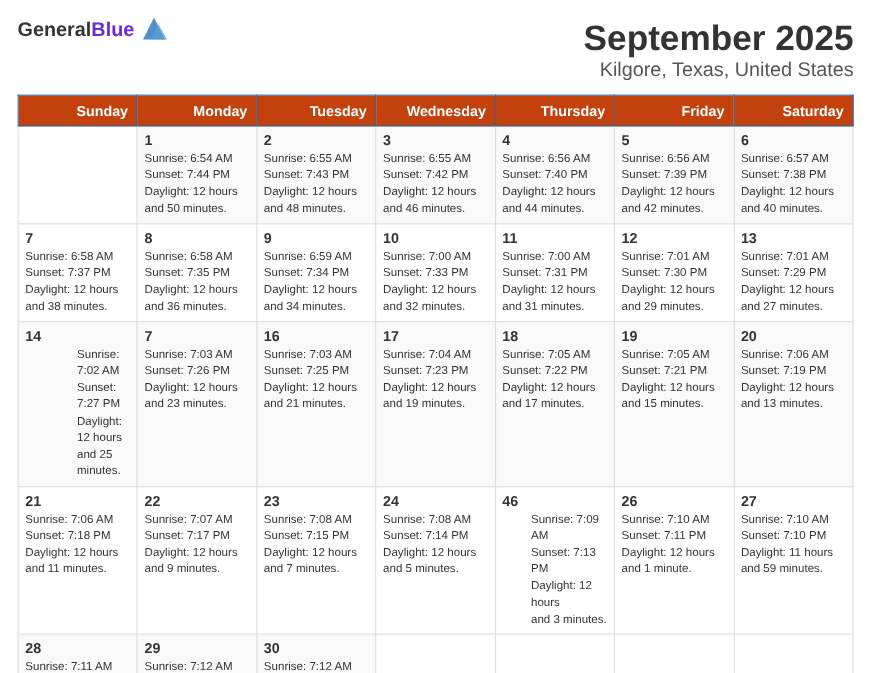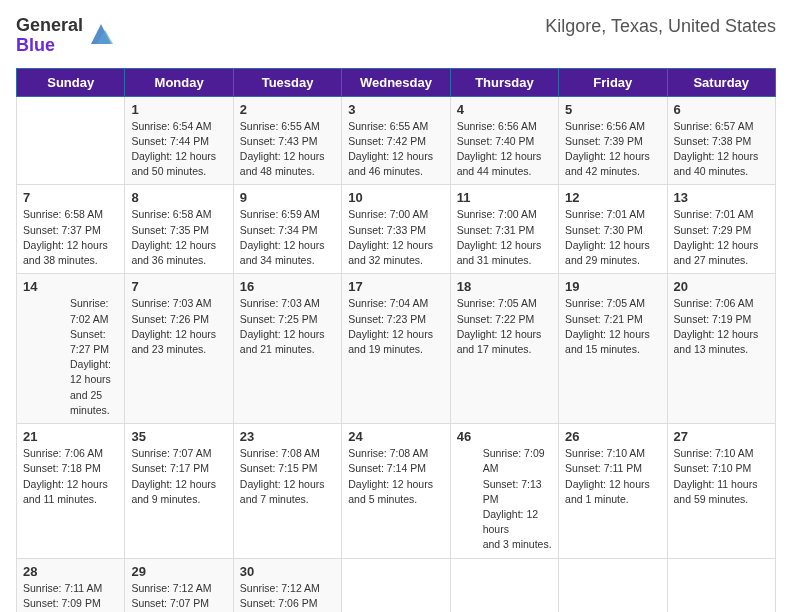--- a/index.html
+++ b/index.html
@@ -15,21 +15,21 @@
       justify-content: space-between;
       align-items: flex-start;
       margin-bottom: 12px;
     }
     .logo {
       display: flex;
       align-items: center;
     }
     .logo-text {
       display: flex;
-      flex-direction: column;
+      flex-direction: row;
       line-height: 1.1;
     }
     .logo-general {
       font-size: 18px;
       font-weight: bold;
       color: #333;
     }
     .logo-blue {
       font-size: 18px;
       font-weight: bold;
@@ -52,25 +52,25 @@
     .location {
       font-size: 18px;
       color: #555;
     }
     .calendar {
       width: 100%;
       border-collapse: collapse;
       border: 1px solid #ccc;
     }
     .calendar th {
-      background-color: #4c1d95;
+      background-color: #c2410c;
       color: #fff;
       font-size: 13px;
       font-weight: bold;
-      text-align: center;
+      text-align: right;
       padding: 6px 8px;
       border: 1px solid #2e6aa8;
     }
     .calendar td {
       vertical-align: top;
       border: 1px solid #ddd;
       padding: 5px 6px;
       width: 107px;
       min-height: 70px;
       background: #fff;
@@ -105,20 +105,21 @@
     <div class="logo-text">
       <span class="logo-general">General</span>
       <span class="logo-blue">Blue</span>
     </div>
     <svg class="logo-icon" viewBox="0 0 28 28" xmlns="http://www.w3.org/2000/svg">
       <polygon points="4,24 14,4 24,24" fill="#3a7abf" opacity="0.85"></polygon>
       <polygon points="10,24 18,10 26,24" fill="#5a9fd4" opacity="0.7"></polygon>
     </svg>
   </div>
   <div class="title-block">
+    <div class="month-title">September 2025</div>
     <div class="location">Kilgore, Texas, United States</div>
   </div>
 </div>
 
 <table class="calendar">
   <thead>
     <tr>
     <th>Sunday</th>
         <th>Monday</th>
         <th>Tuesday</th>
@@ -278,21 +279,21 @@
       </tr>
       <tr>
         <td>
           <span class="day-number">21</span>
           <div class="day-info" style="white-space: pre-line;">Sunrise: 7:06 AM
 Sunset: 7:18 PM
 Daylight: 12 hours
 and 11 minutes.</div>
         </td>
         <td>
-          <span class="day-number">35</span>
+          <span class="day-number">22</span>
           <div class="day-info" style="white-space: pre-line;">Sunrise: 7:07 AM
 Sunset: 7:17 PM
 Daylight: 12 hours
 and 9 minutes.</div>
         </td>
         <td>
           <span class="day-number">23</span>
           <div class="day-info" style="white-space: pre-line;">Sunrise: 7:08 AM
 Sunset: 7:15 PM
 Daylight: 12 hours

